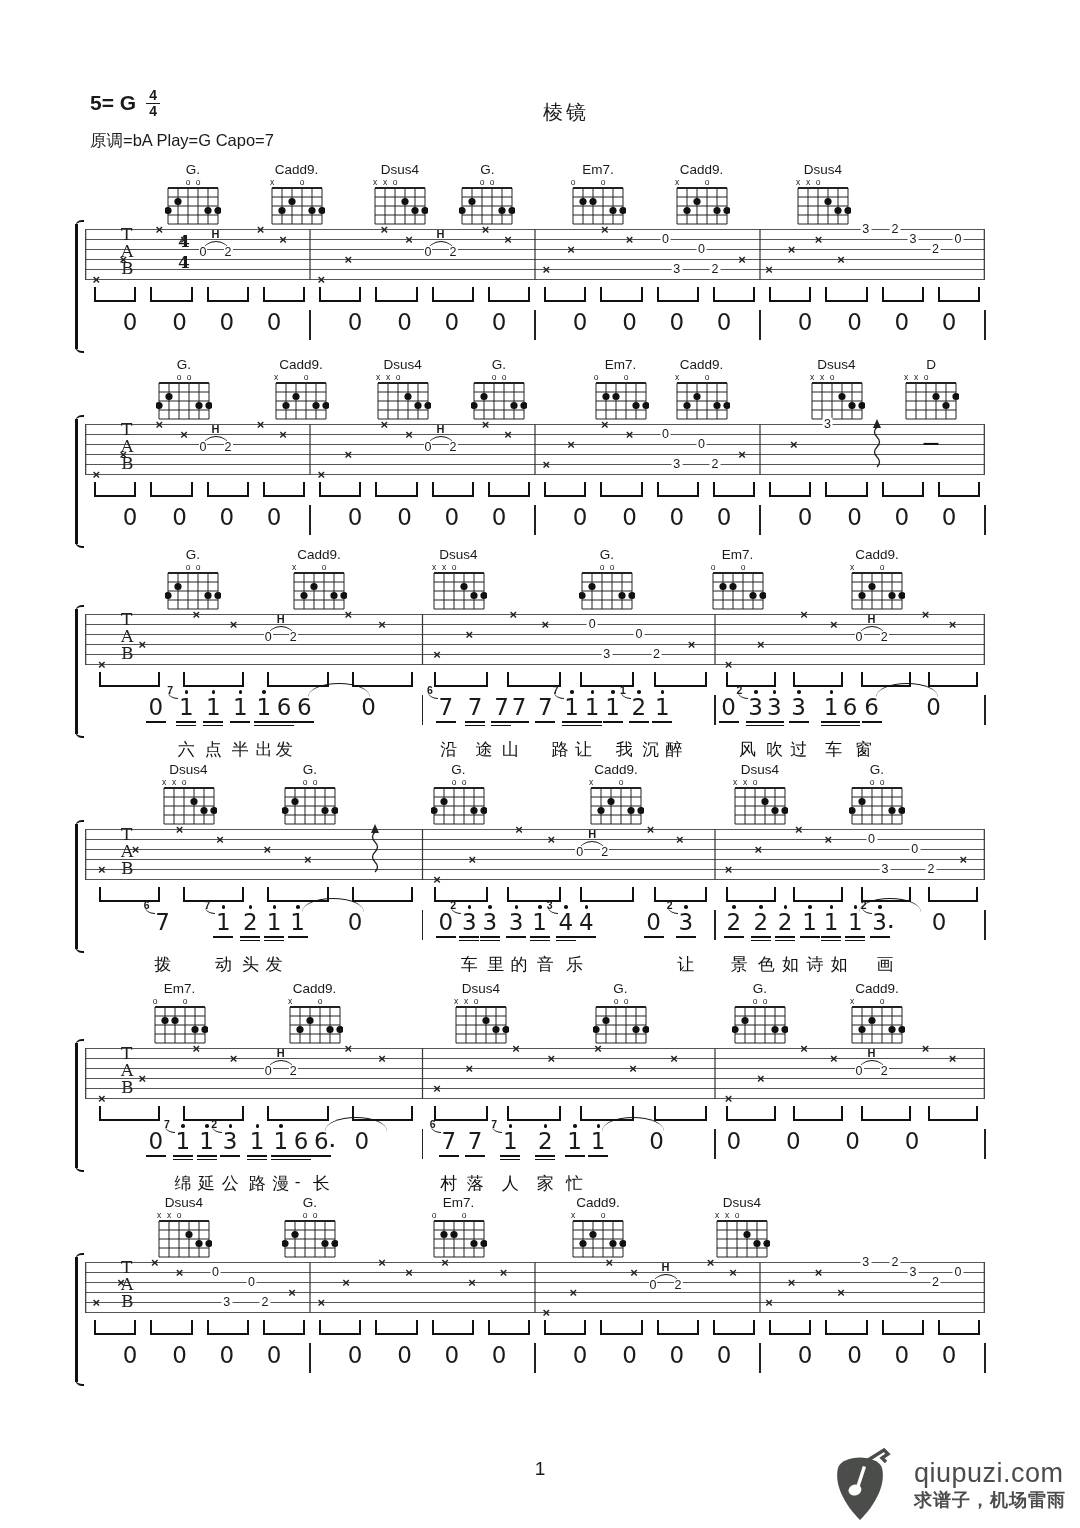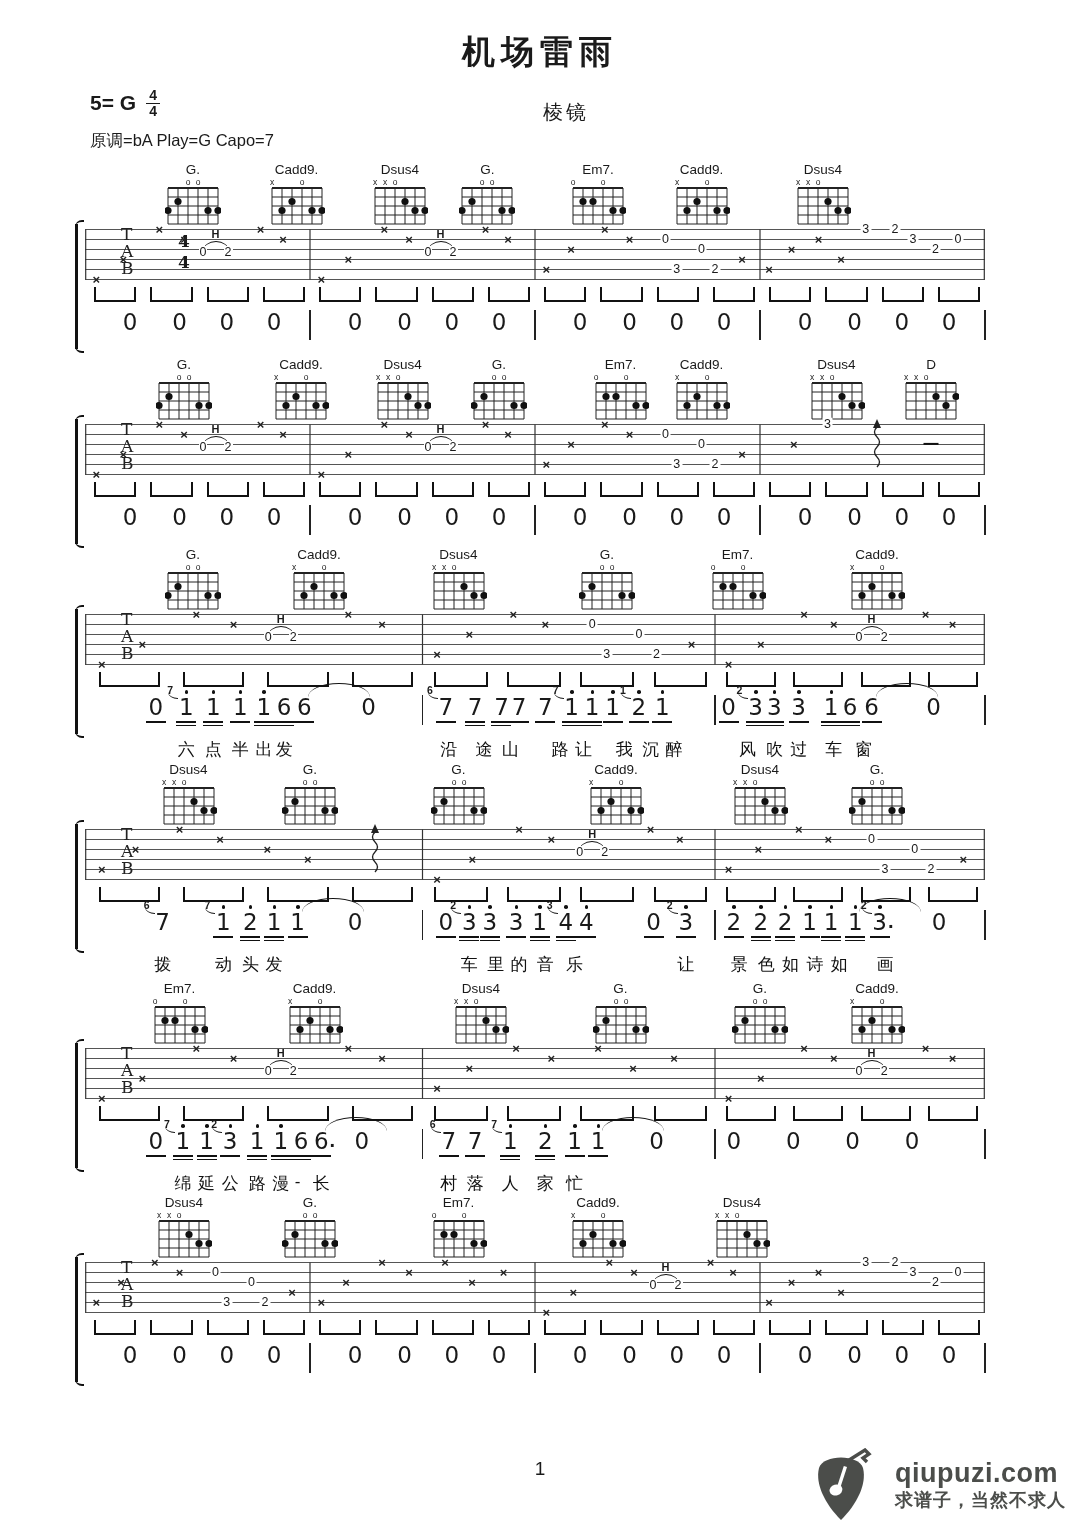--- a/index.html
+++ b/index.html
@@ -45,28 +45,27 @@
   .gracearc{position:absolute;top:-2px;left:-10px;width:10px;height:6px;border-bottom:1.2px solid #111;
             border-bottom-left-radius:100% 100%;}
   .slur{position:absolute;top:-11px;left:12px;width:62px;height:13px;border-top:1.7px solid #111;
         border-radius:50% 50% 0 0/100% 100% 0 0;}
   .aftdot{position:absolute;top:7px;right:-7px;font-size:20px;font-weight:700;line-height:1;}
   .lyric{position:absolute;transform:translateX(-50%);font-size:17px;color:#111;white-space:nowrap;}
   
   .pagenum{position:absolute;top:1458px;left:0;width:100%;text-align:center;font-size:19px;}
   .logo{position:absolute;top:1448px;right:14px;display:flex;align-items:center;gap:12px;}
   .logotext{display:flex;flex-direction:column;}
-  .brand{font-size:27px;font-weight:700;color:#4b4d4a;letter-spacing:0.5px;line-height:30px;}
+  .brand{font-size:27px;font-weight:400;color:#4b4d4a;letter-spacing:0.5px;line-height:30px;}
   .slogan{font-size:18px;font-weight:700;color:#4b4d4a;letter-spacing:1px;}
 </style>
 </head>
 <body>
 
 <div id="page">
-  <div class="title">机场雷雨</div>
   <div class="artist">棱镜</div>
   <div class="keyrow">
     <span>5= G</span>
     <span class="tsig">
       <span class="tnum">4</span>
       <span class="tnum">4</span>
     </span>
   </div>
   <div class="origin">原调=bA Play=G  Capo=7</div>
 
@@ -1792,16 +1791,16 @@
   <div class="pagenum">1</div>
   <div class="logo">
     <svg width="70" height="74" viewBox="0 0 70 74">
       <path d="M28,72 C12,56 2,36 6,20 C10,6 46,6 50,20 C54,36 44,56 28,72 Z" fill="#4b4d4a"></path>
       <ellipse cx="23" cy="42" rx="6.5" ry="5.5" fill="#ffffff" transform="rotate(-15 23 42)"></ellipse>
       <rect x="27" y="18" width="3.4" height="25" fill="#ffffff" transform="rotate(18 29 30)"></rect>
       <path d="M33,14 L52,2 L56,6 L50,10 L54,14" fill="none" stroke="#4b4d4a" stroke-width="3.4"></path>
     </svg>
     <div class="logotext">
       <span class="brand">qiupuzi.com</span>
-      <span class="slogan">求谱子，当然不求人</span>
+      <span class="slogan">求谱子，机场雷雨</span>
     </div>
   </div>
 </div>
 
 </body></html>

